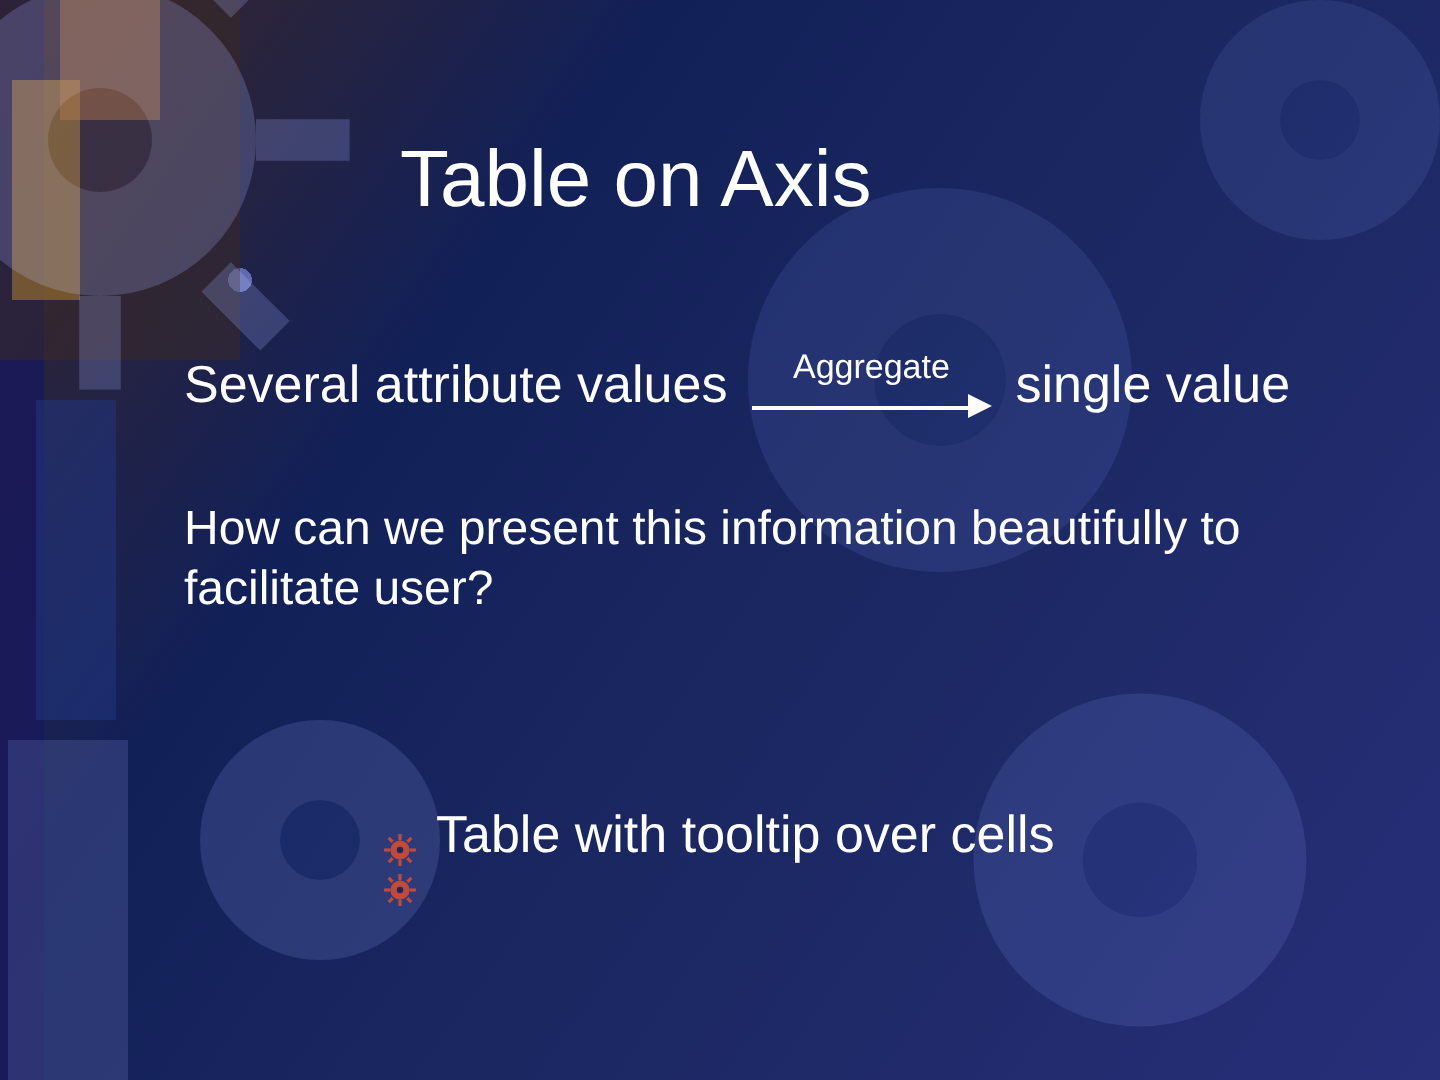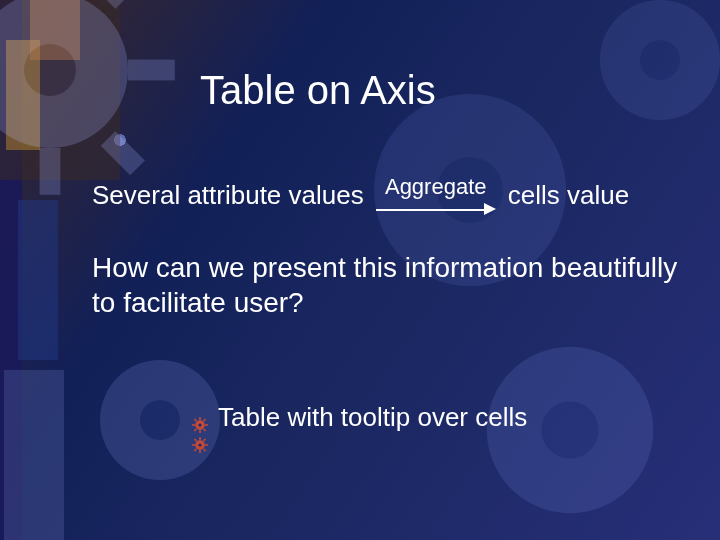--- a/index.html
+++ b/index.html
@@ -60,21 +60,21 @@
     gap: 12px;
     font-size: 26px;
   }
   .agg-col {
     display: flex;
     flex-direction: column;
     align-items: center;
     gap: 2px;
   }
   .agg-label {
-    font-size: 22px;
+    font-size: 17px;
   }
   .arrow-line {
     width: 120px;
     height: 14px;
     position: relative;
   }
   .arrow-line::before {
     content: "";
     position: absolute;
     left: 0; right: 10px; top: 50%;
@@ -87,21 +87,21 @@
     transform: translateY(-50%);
     border-left: 12px solid #ffffff;
     border-top: 6px solid transparent;
     border-bottom: 6px solid transparent;
   }
   .question {
     position: absolute;
     left: 92px;
     top: 250px;
     right: 40px;
-    font-size: 28px;
+    font-size: 24px;
     line-height: 1.25;
   }
   .bullets {
     position: absolute;
     left: 152px;
     top: 372px;
     font-size: 26px;
   }
   .bullets li {
     list-style: none;
@@ -185,21 +185,21 @@
   <div class="content">
 
     <div class="title">Table on Axis</div>
 
     <div class="row-aggregate">
       <span>Several attribute values</span>
       <span class="agg-col">
         <span class="agg-label">Aggregate</span>
         <span class="arrow-line"></span>
       </span>
-      <span>cells value</span>
+      <span>single value</span>
     </div>
 
     <div class="question">How can we present this information beautifully to facilitate user?</div>
 
     <ul class="bullets">
       <li>
         <span class="gearbullet">
           <svg viewBox="0 0 20 20">
               <g fill="#c14a3a">
                 <circle cx="10" cy="10" r="6"></circle>

